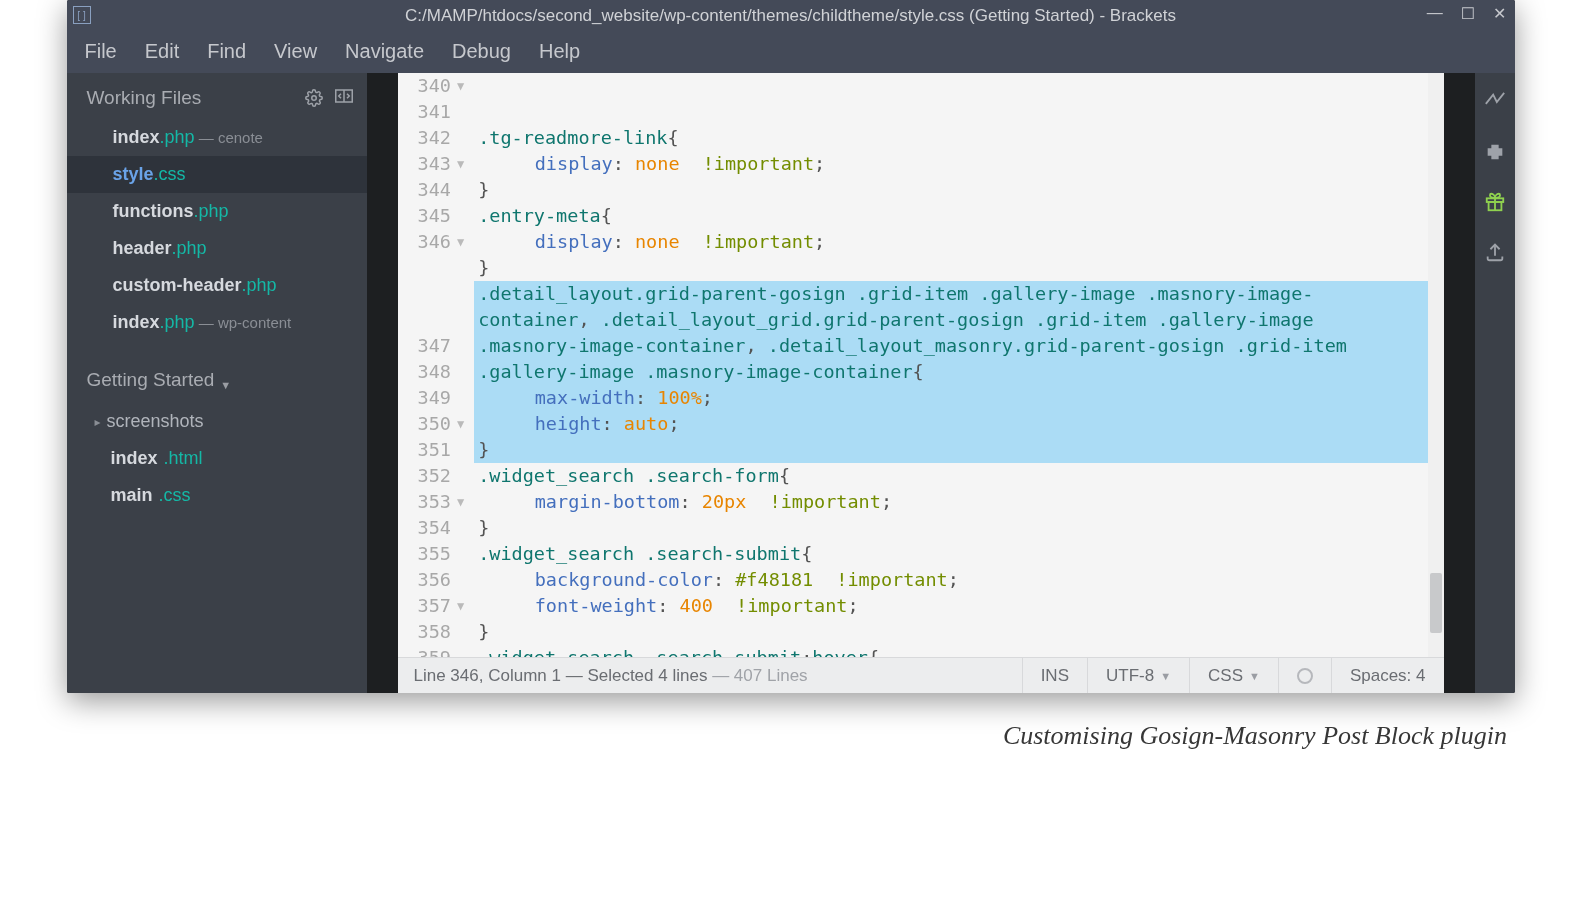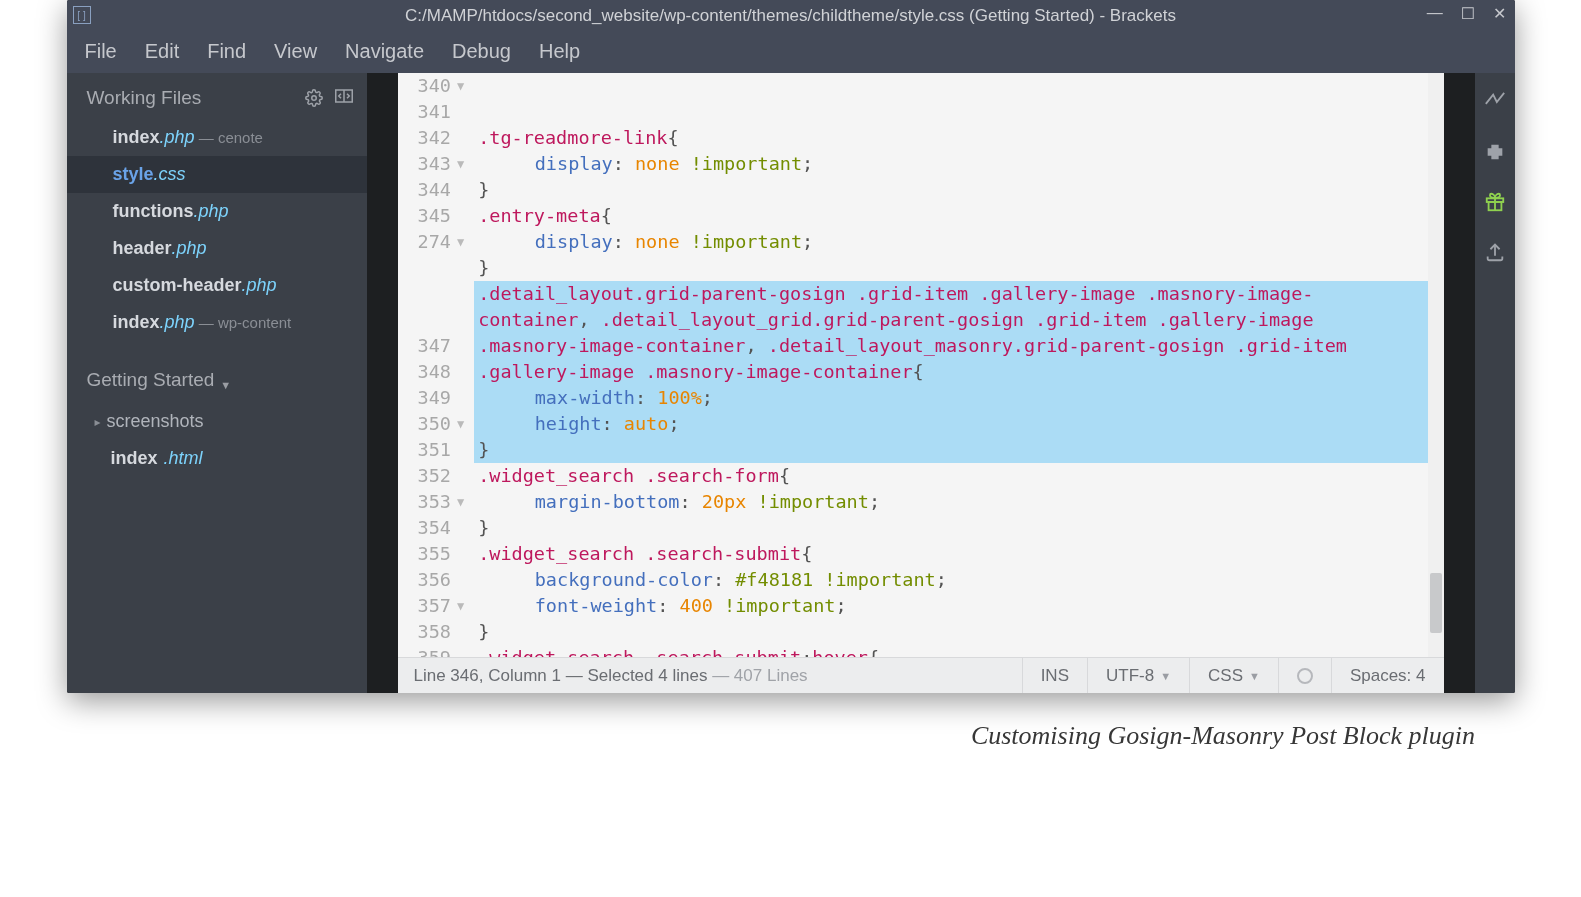--- a/index.html
+++ b/index.html
@@ -13,50 +13,50 @@
 .main { display: flex; height: 620px; gap: 31px; }
 .sidebar { width: 300px; background: #3b4048; color: #b8bbc1; display: flex; flex-direction: column; font-size: 18px; }
 .sidebar-header { display: flex; align-items: center; justify-content: space-between; padding: 14px 14px 10px 20px; color: #a9acb2; font-size: 19px; }
 .sidebar-header-icons { display: flex; gap: 12px; color: #9ea2a9; }
 .file-list { }
 .file-item { padding: 8px 12px 8px 46px; cursor: pointer; white-space: nowrap; overflow: hidden; }
 .file-item.active { background: #2e333b; color: #6aa3e8; }
 .file-dim { color: #8a8e95; font-size: 15px; }
 .file-bold { font-weight: 600; color: #d6d9de; }
 .file-item.active .file-bold { color: #6aa3e8; }
-.file-ext { color: #7dd3fc; font-style: italic; }
+.file-ext { color: #14b8a6; }
 .section-title { padding: 28px 20px 12px 20px; color: #a9acb2; font-size: 19px; display: flex; align-items: flex-end; gap: 6px; }
 .folder-item { padding: 8px 12px 8px 28px; color: #b0b4bb; display: flex; align-items: center; gap: 6px; cursor: pointer; }
 .tri { font-size: 12px; color: #8a8e95; }
 .editor-wrap { flex: 1; display: flex; flex-direction: column; background: #f5f5f5; }
 .editor { flex: 1; display: flex; font-family: "Consolas", "Menlo", monospace; font-size: 18.5px; line-height: 26px; overflow: hidden; position: relative; }
 .gutter { background: #f5f5f5; color: #a8a8a8; text-align: right; padding: 0 10px 0 20px; user-select: none; }
 .gutter-row { display: flex; justify-content: flex-end; align-items: center; gap: 6px; height: 26px; }
 .fold { color: #bababa; font-size: 12px; }
 .code { flex: 1; background: #f5f5f5; padding: 0; position: relative; white-space: pre; overflow: hidden; }
 .code-line { height: 26px; padding-left: 4px; }
 .sel { background: #abdcf5; }
-.t-sel  { color: #be185d; }
+.t-sel  { color: #0f766e; }
 .t-prop { color: #446fbd; margin-left: 12px; }
 .t-val  { color: #e88500; }
 .t-hex  { color: #738d00; }
-.t-imp  { color: #738d00; }
+.t-imp  { color: #738d00; margin-left: 12px; }
 .t-punc { color: #535353; }
 .t-brace{ color: #535353; }
 .statusbar { background: #ecedee; color: #6a6d72; display: flex; align-items: center; font-size: 17px; height: 36px; border-top: 1px solid #d8d9db; }
 .status-left { flex: 1; padding-left: 16px; }
 .status-dim { color: #a0a3a8; }
 .status-cell { padding: 0 18px; border-left: 1px solid #d8d9db; height: 100%; display: flex; align-items: center; gap: 6px; }
 .status-circle { width: 16px; height: 16px; border: 2px solid #b6b8bc; border-radius: 50%; }
 .right-rail { width: 40px; background: #3b4048; display: flex; flex-direction: column; align-items: center; gap: 28px; padding-top: 18px; color: #9ea2a9; }
 .right-rail .ri { font-size: 20px; cursor: pointer; }
 .ri-green { color: #8fd14f; }
 .scrollbar-v { position: absolute; right: 0; top: 0; width: 16px; height: 100%; background: #f0f0f0; }
 .scroll-thumb { position: absolute; right: 2px; width: 12px; background: #c8c9cb; border-radius: 2px; }
-.caption { font-style: italic; text-align: right; padding: 28px 106px 0 0; font-size: 26px; color: #373737; font-family: Georgia, serif; }
+.caption { font-style: italic; text-align: right; padding: 28px 74px 0 0; font-size: 26px; color: #373737; font-family: Georgia, serif; }
 .dd { font-size: 11px; color: #9a9da3; }
 svg { display: block; }
 </style>
 </head>
 <body>
 
 <div class="app-window">
 
   <div class="titlebar">
     <div class="titlebar-icon">[ ]</div>
@@ -114,20 +114,24 @@
       </div>
       <div id="project-tree">
           <div class="folder-item">
             <span class="tri">▸</span>
             <span>screenshots</span>
           </div>
           <div class="folder-item" style="padding-left: 44px;">
             <span class="file-bold">index</span>
             <span class="file-ext">.html</span>
           </div>
+          <div class="folder-item" style="padding-left: 44px;">
+            <span class="file-bold">main</span>
+            <span class="file-ext">.css</span>
+          </div>
         </div>
     </div>
 
     <div class="editor-wrap">
       <div class="editor">
         <div class="gutter" id="gutter">
             <div class="gutter-row">
               <span>340</span>
               <span class="fold">▼</span>
             </div>
@@ -145,21 +149,21 @@
             </div>
             <div class="gutter-row">
               <span>344</span>
               <span class="fold">&nbsp;</span>
             </div>
             <div class="gutter-row">
               <span>345</span>
               <span class="fold">&nbsp;</span>
             </div>
             <div class="gutter-row">
-              <span>274</span>
+              <span>346</span>
               <span class="fold">▼</span>
             </div>
             <div class="gutter-row">&nbsp;</div>
             <div class="gutter-row">&nbsp;</div>
             <div class="gutter-row">&nbsp;</div>
             <div class="gutter-row">
               <span>347</span>
               <span class="fold">&nbsp;</span>
             </div>
             <div class="gutter-row">

